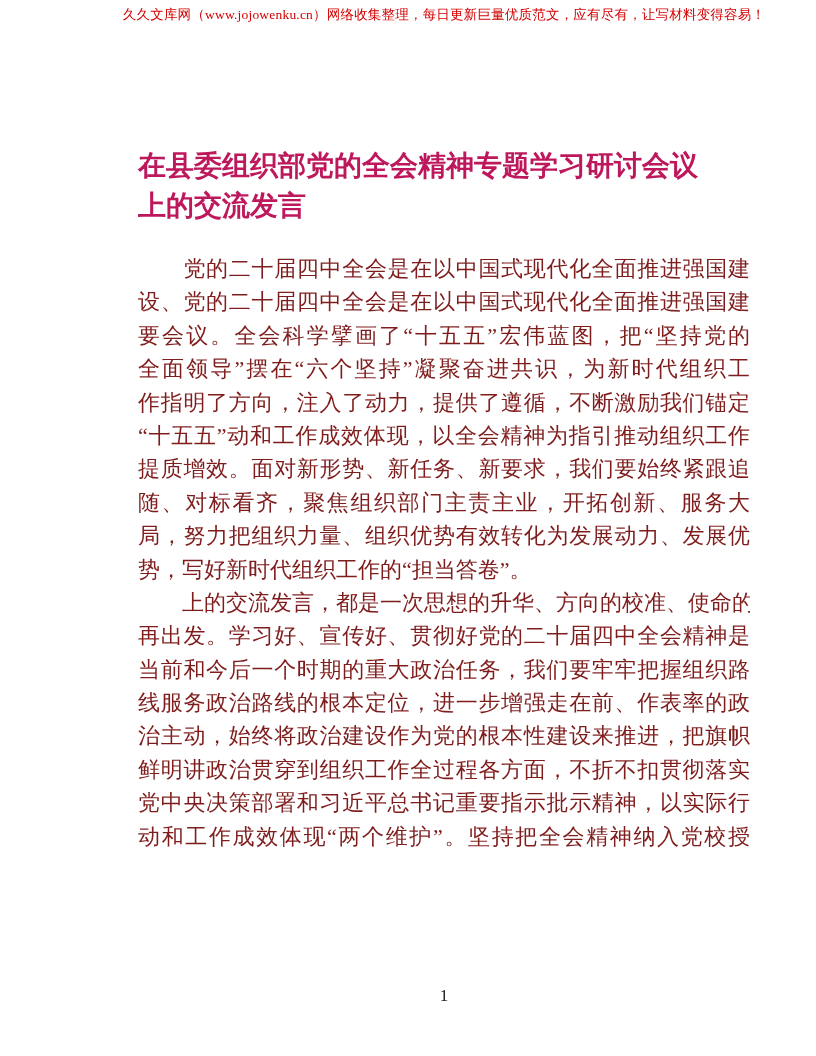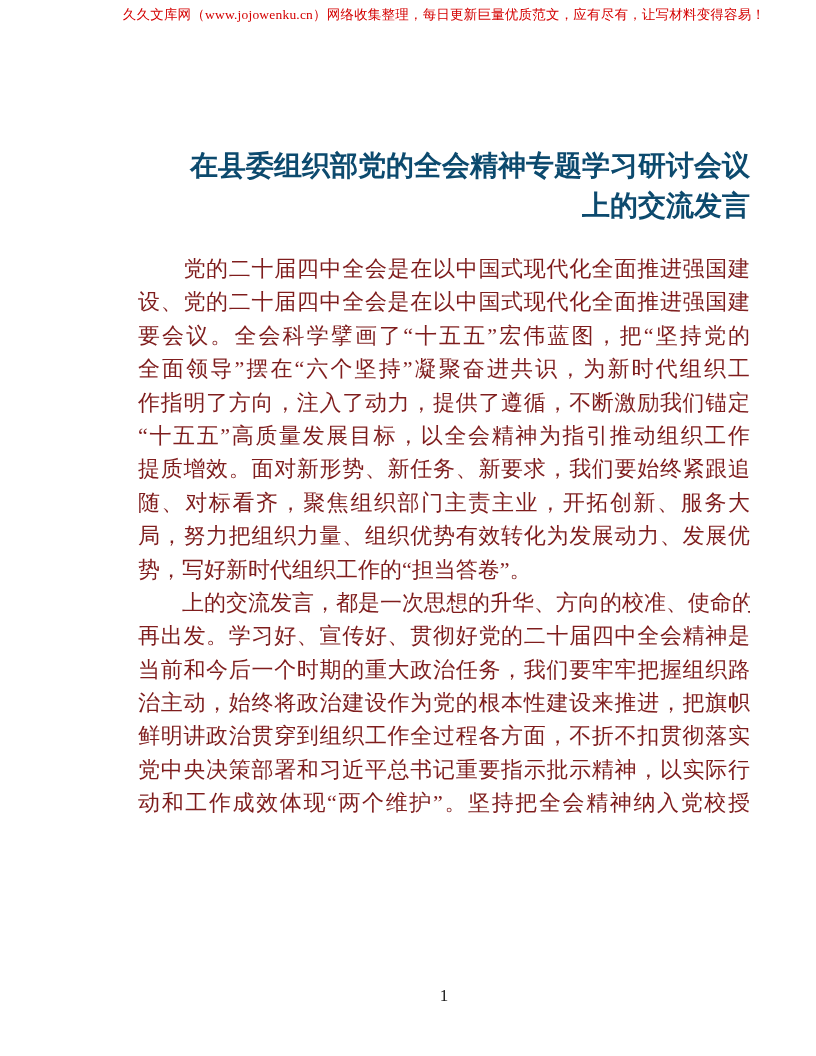--- a/index.html
+++ b/index.html
@@ -21,25 +21,25 @@
     top: 6px; left: 0; width: 816px;
     text-align: center;
     font-size: 13.5px;
     line-height: 18px;
     letter-spacing: 0.2px;
     white-space: nowrap;
   }
   .title {
     position: absolute;
     top: 146px; left: 102px; width: 612px;
-    text-align: right;
+    text-align: left;
     font-size: 28px;
     font-weight: 700;
     line-height: 40px;
-    color: #0c4a6e;
+    color: #be185d;
   }
   .content {
     position: absolute;
     top: 252px; left: 102px; width: 612px;
     font-size: 22px;
     color: #7f1d1d;
   }
   .para { }
   .para.heading { margin-top: 33px; margin-bottom: 33px; }
   .line {
@@ -77,30 +77,31 @@
     <div>上的交流发言</div>
   </div>
 
   <div class="content" id="content">
       <div class="para">
         <div class="line full">　　党的二十届四中全会是在以中国式现代化全面推进强国建</div>
         <div class="line full">设、党的二十届四中全会是在以中国式现代化全面推进强国建</div>
         <div class="line full">要会议。全会科学擘画了“十五五”宏伟蓝图，把“坚持党的</div>
         <div class="line full">全面领导”摆在“六个坚持”凝聚奋进共识，为新时代组织工</div>
         <div class="line full">作指明了方向，注入了动力，提供了遵循，不断激励我们锚定</div>
-        <div class="line full">“十五五”高质量发展目标，以全会精神为指引推动组织工作</div>
+        <div class="line full">“十五五”动和工作成效体现，以全会精神为指引推动组织工作</div>
         <div class="line full">提质增效。面对新形势、新任务、新要求，我们要始终紧跟追</div>
         <div class="line full">随、对标看齐，聚焦组织部门主责主业，开拓创新、服务大</div>
         <div class="line full">局，努力把组织力量、组织优势有效转化为发展动力、发展优</div>
         <div class="line last">势，写好新时代组织工作的“担当答卷”。</div>
       </div>
       <div class="para">
         <div class="line full">　　上的交流发言，都是一次思想的升华、方向的校准、使命的</div>
         <div class="line full">再出发。学习好、宣传好、贯彻好党的二十届四中全会精神是</div>
         <div class="line full">当前和今后一个时期的重大政治任务，我们要牢牢把握组织路</div>
+        <div class="line full">线服务政治路线的根本定位，进一步增强走在前、作表率的政</div>
         <div class="line full">治主动，始终将政治建设作为党的根本性建设来推进，把旗帜</div>
         <div class="line full">鲜明讲政治贯穿到组织工作全过程各方面，不折不扣贯彻落实</div>
         <div class="line full">党中央决策部署和习近平总书记重要指示批示精神，以实际行</div>
         <div class="line full">动和工作成效体现“两个维护”。坚持把全会精神纳入党校授</div>
       </div>
     </div>
 
   <div class="page-footer">1</div>
 
 </div>

